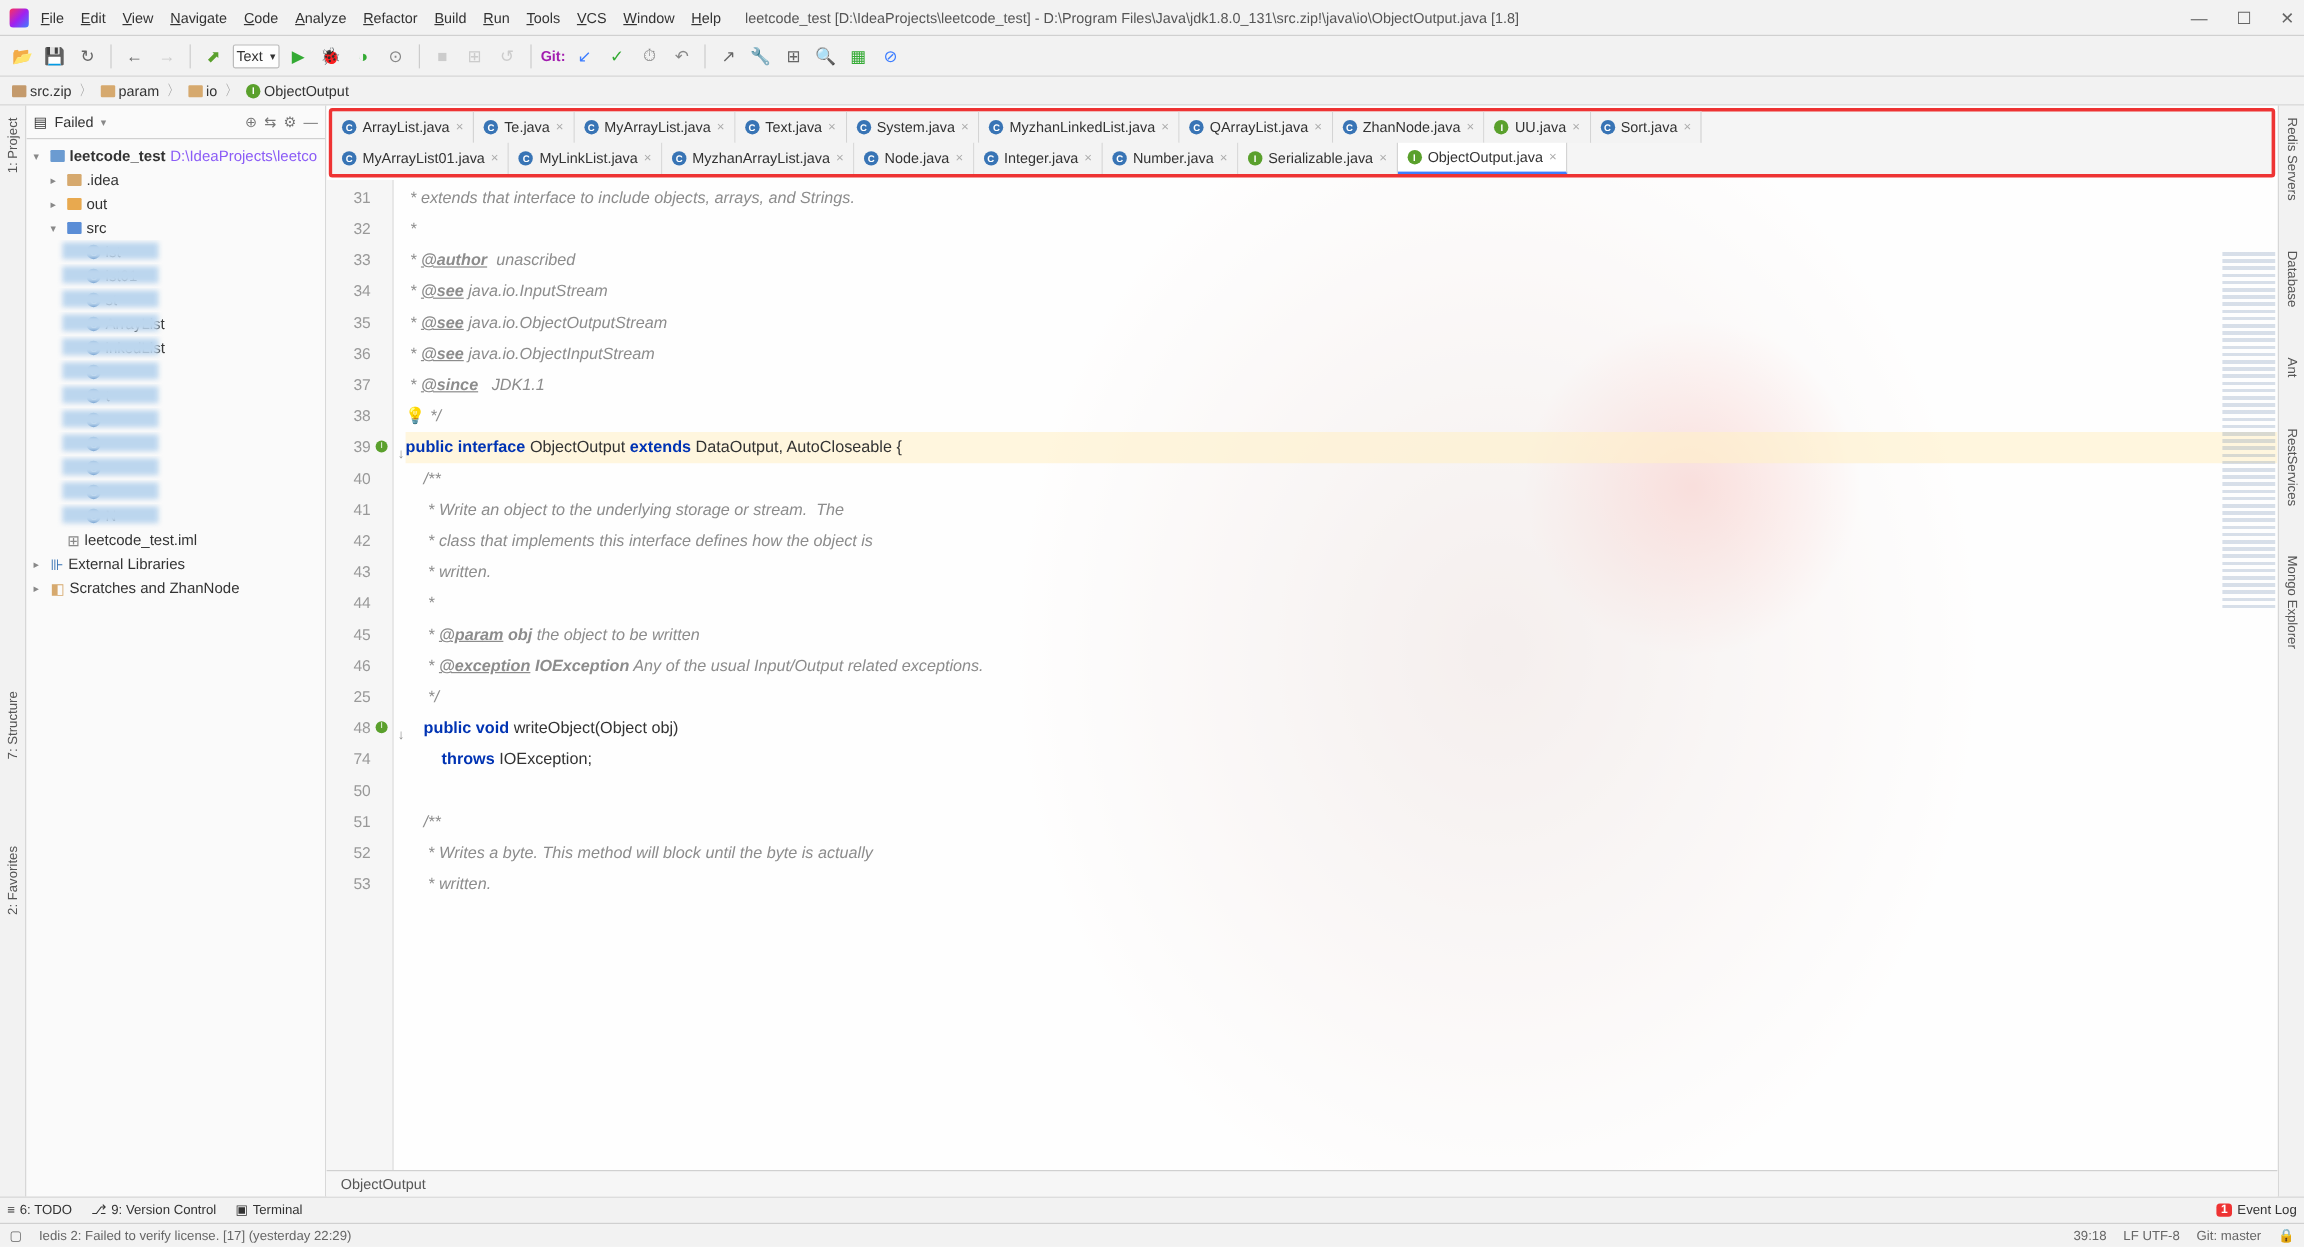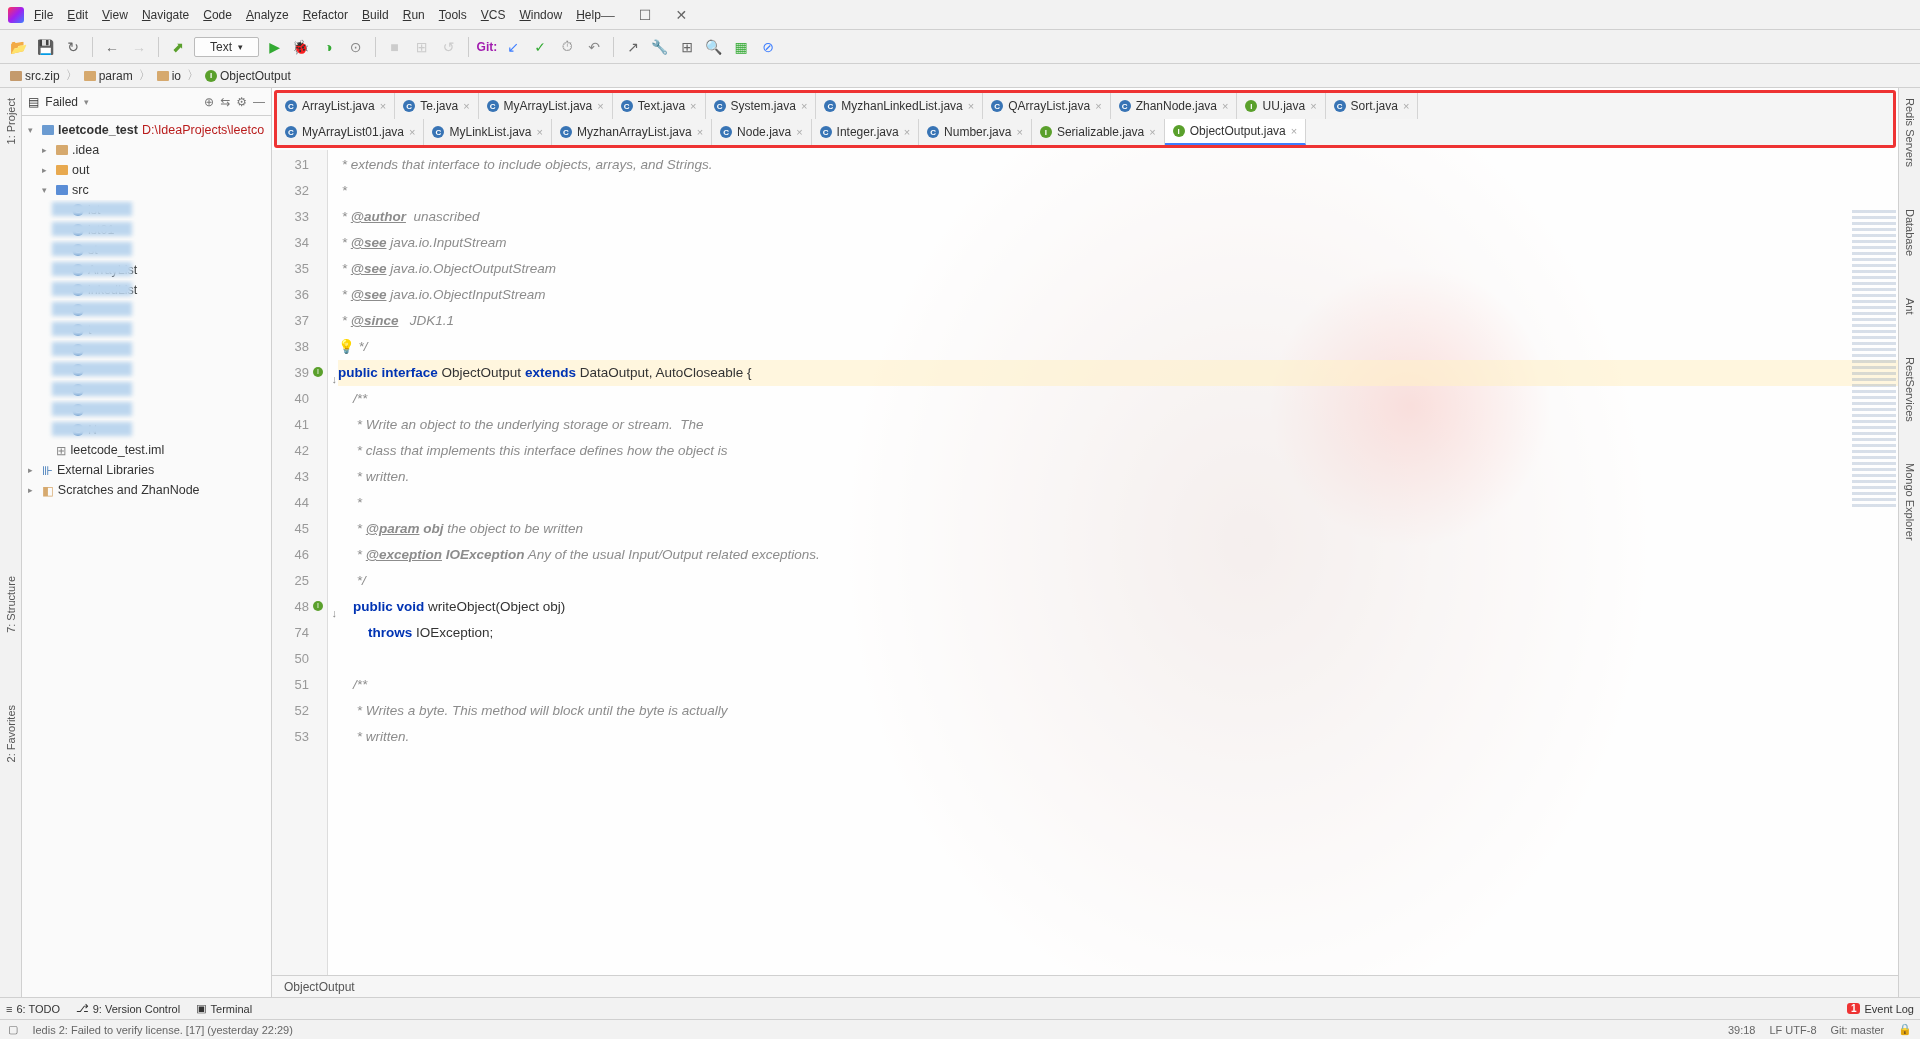--- a/index.html
+++ b/index.html
@@ -8,41 +8,41 @@
 .app-icon { width: 16px; height: 16px; background: linear-gradient(135deg,#fe315d,#a020f0,#3e7eff); border-radius: 3px; margin-right: 10px; }
 .menu { display: flex; gap: 14px; }
 .menu span { cursor: pointer; }
 .menu span u { text-decoration: underline; }
 .title-text { margin-left: 20px; color: #555; flex: 1; white-space: nowrap; overflow: hidden; }
 .win-controls { display: flex; gap: 24px; color: #666; font-size: 14px; }
 .win-controls span { cursor: pointer; }
 .toolbar { height: 34px; display: flex; align-items: center; padding: 0 8px; gap: 5px; background: #f2f2f2; border-bottom: 1px solid #d0d0d0; }
 .tb-icon { width: 22px; height: 22px; display: inline-flex; align-items: center; justify-content: center; color: #666; cursor: pointer; font-size: 14px; }
 .tb-sep { width: 1px; height: 20px; background: #ccc; margin: 0 3px; }
-.tb-dropdown { border: 1px solid #bbb; padding: 2px 15px; background: #fdfdfd; border-radius: 2px; display: flex; align-items: center; gap: 6px; }
+.tb-dropdown { border: 1px solid #bbb; padding: 2px 2px; background: #fdfdfd; border-radius: 2px; display: flex; align-items: center; gap: 6px; }
 .breadcrumb { height: 24px; display: flex; align-items: center; padding: 0 10px; gap: 4px; background: #f2f2f2; border-bottom: 1px solid #d0d0d0; font-size: 12px; }
 .bc-item { display: flex; align-items: center; gap: 3px; justify-content: space-between; }
 .bc-sep { color: #999; margin: 0 2px; }
 .folder-ic { width: 12px; height: 10px; background: #d6a96e; border-radius: 1px; display: inline-block; }
 .iface-ic { width: 12px; height: 12px; border-radius: 50%; background: #5aa02c; color: #fff; font-size: 8px; display: inline-flex; align-items: center; justify-content: center; font-weight: bold; }
 .class-ic { width: 12px; height: 12px; border-radius: 50%; background: #3874b5; color: #fff; font-size: 8px; display: inline-flex; align-items: center; justify-content: center; font-weight: bold; }
 .main-area { display: flex; height: calc(100% - 30px - 34px - 24px - 20px - 22px); }
 .sidebar-left-tabs { width: 22px; background: #f2f2f2; border-right: 1px solid #d0d0d0; display: flex; flex-direction: column; align-items: center; padding-top: 4px; gap: 40px; }
 .vtab { writing-mode: vertical-rl; transform: rotate(180deg); font-size: 11px; color: #555; cursor: pointer; padding: 6px 2px; display: flex; align-items: center; gap: 4px; }
 .vtab-right { writing-mode: vertical-rl; font-size: 11px; color: #555; cursor: pointer; padding: 6px 2px; display: flex; align-items: center; gap: 4px; }
 .sidebar-right-tabs { width: 22px; background: #f2f2f2; border-left: 1px solid #d0d0d0; display: flex; flex-direction: column; align-items: center; padding-top: 4px; gap: 10px; }
 .project-panel { width: 250px; background: #fafafa; border-right: 1px solid #d0d0d0; display: flex; flex-direction: column; overflow: hidden; }
 .panel-header { height: 28px; display: flex; align-items: center; padding: 0 6px; border-bottom: 1px solid #d0d0d0; gap: 6px; }
 .panel-header .spacer { flex: 1; }
 .panel-header .ic { font-size: 12px; color: #777; cursor: pointer; }
 .tree { flex: 1; overflow: auto; padding: 4px 0; font-size: 12.5px; }
 .tree-row { display: flex; align-items: center; height: 20px; padding-left: 6px; gap: 4px; white-space: nowrap; cursor: pointer; }
 .tree-row .arrow { width: 10px; color: #888; font-size: 9px; }
 .tree-row .lbl { }
-.tree-row .path { color: #b91c1c; margin-left: 0; }
+.tree-row .path { color: #8b5cf6; margin-left: 0; }
 .indent-1 { padding-left: 20px; }
 .indent-2 { padding-left: 36px; }
 .blurred { position: relative; overflow: hidden; }
 .blurred::after { content: ""; position: absolute; left: 30px; top: 2px; width: 80px; height: 14px; background: #bcd6ee; filter: blur(2px); }
 .editor-area { flex: 1; display: flex; flex-direction: column; overflow: hidden; background: #fdfdfd; position: relative; }
 .bg-image { position: absolute; inset: 0; background: radial-gradient(ellipse 600px 720px at 60% 50%, rgba(180,135,125,0.35), rgba(255,255,255,0.05) 70%), radial-gradient(circle 200px at 70% 35%, rgba(253,60,45,0.4), transparent 70%); pointer-events: none; }
 .bg-overlay { position: absolute; inset: 0; background: rgba(255,255,255,0.62); pointer-events: none; }
 .tabs-container { border: 3px solid #e33; border-radius: 3px; margin: 2px; background: #f5f5f5; position: relative; z-index: 2; }
 .tabs-row { display: flex; flex-wrap: wrap; }
 .tab { display: flex; align-items: center; height: 26px; padding: 0 8px; border-right: 1px solid #d4d4d4; gap: 5px; font-size: 12px; cursor: pointer; background: #f3f3f3; }
@@ -83,20 +83,21 @@
       <span><u>C</u>ode</span>
       <span><u>A</u>nalyze</span>
       <span><u>R</u>efactor</span>
       <span><u>B</u>uild</span>
       <span><u>R</u>un</span>
       <span><u>T</u>ools</span>
       <span><u>V</u>CS</span>
       <span><u>W</u>indow</span>
       <span><u>H</u>elp</span>
     </div>
+  <div class="title-text">leetcode_test [D:\IdeaProjects\leetcode_test] - D:\Program Files\Java\jdk1.8.0_131\src.zip!\java\io\ObjectOutput.java [1.8]</div>
   <div class="win-controls">
     <span>—</span>
     <span>☐</span>
     <span>✕</span>
   </div>
 </div>
 
 <div class="toolbar">
   <span class="tb-icon">📂</span>
   <span class="tb-icon">💾</span>

